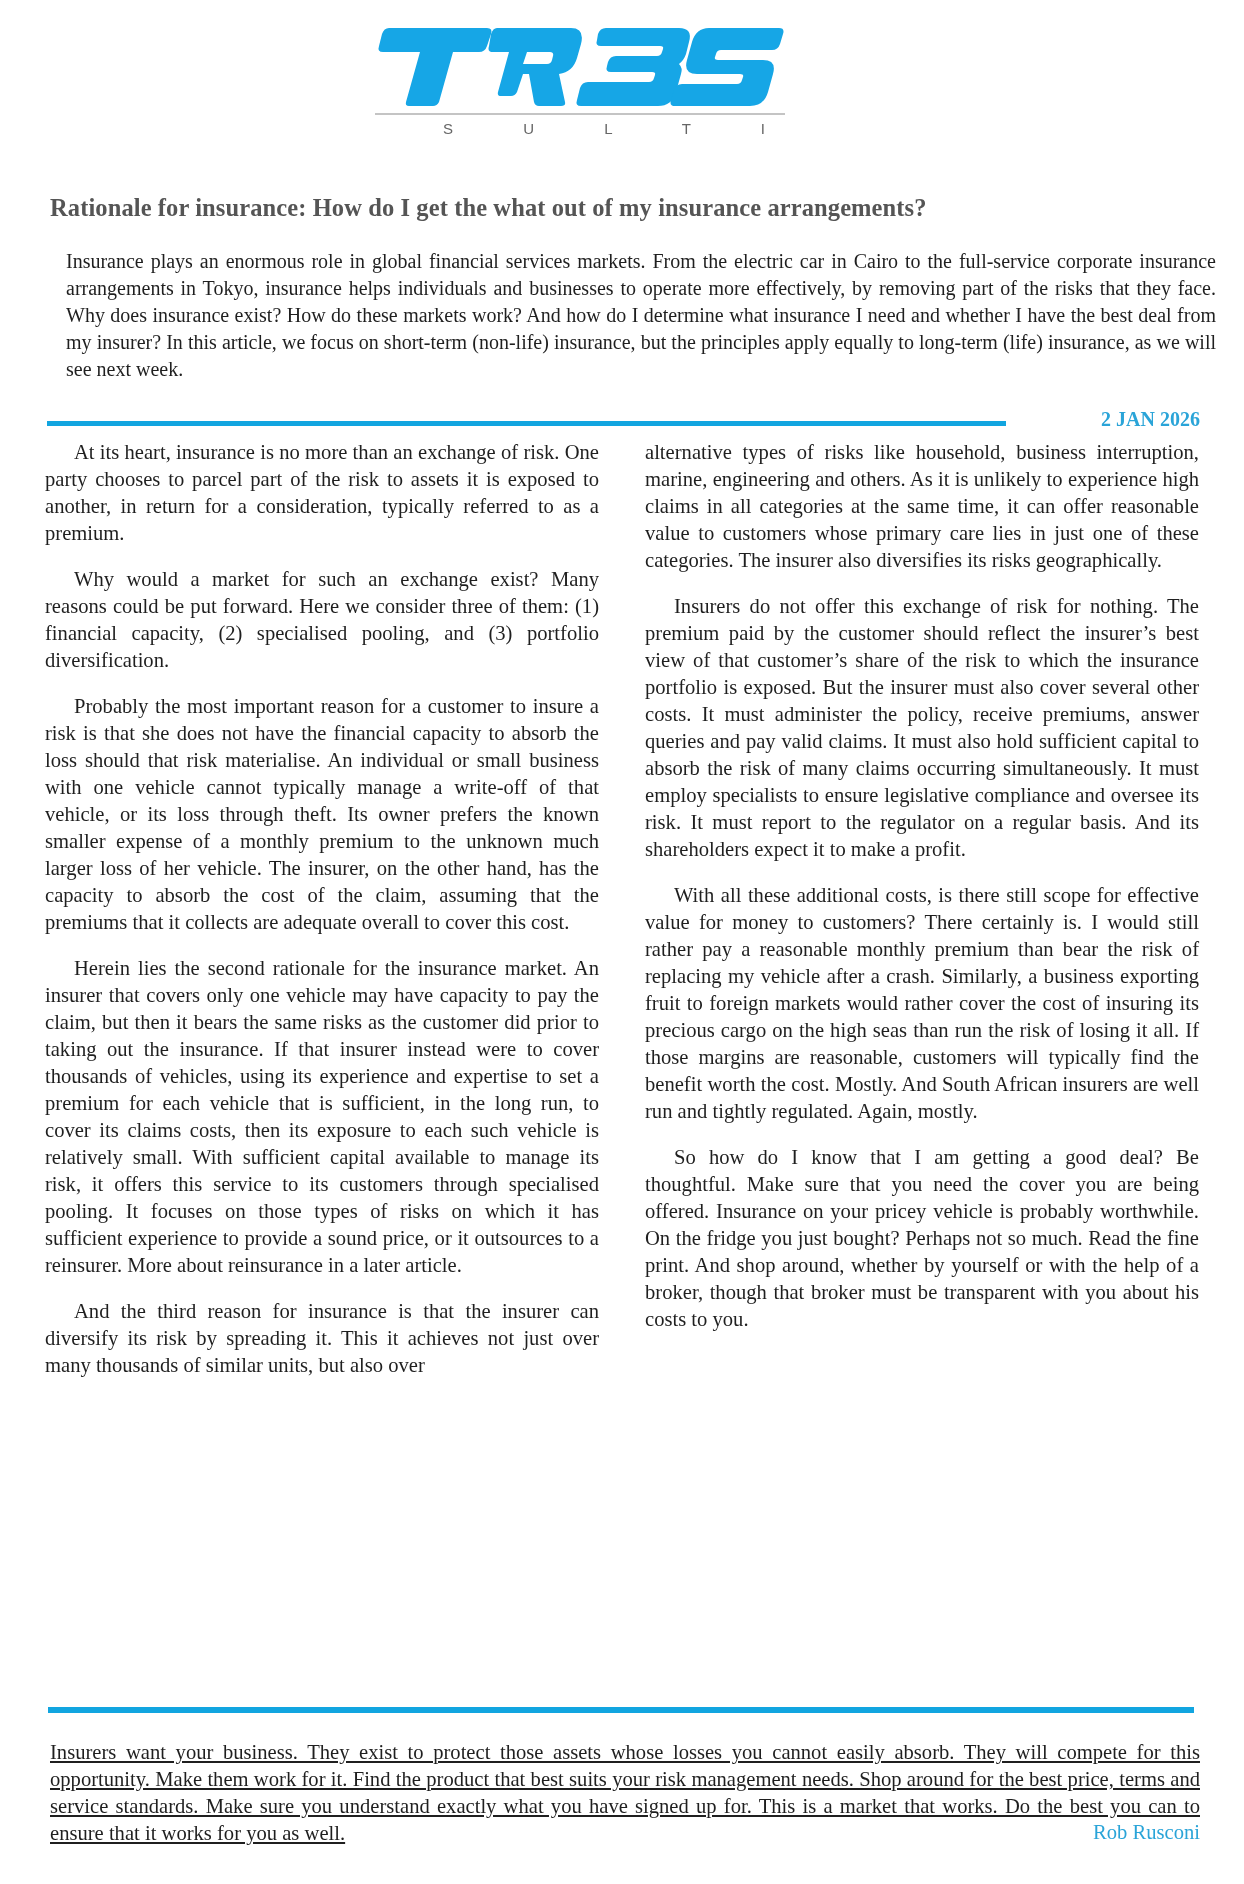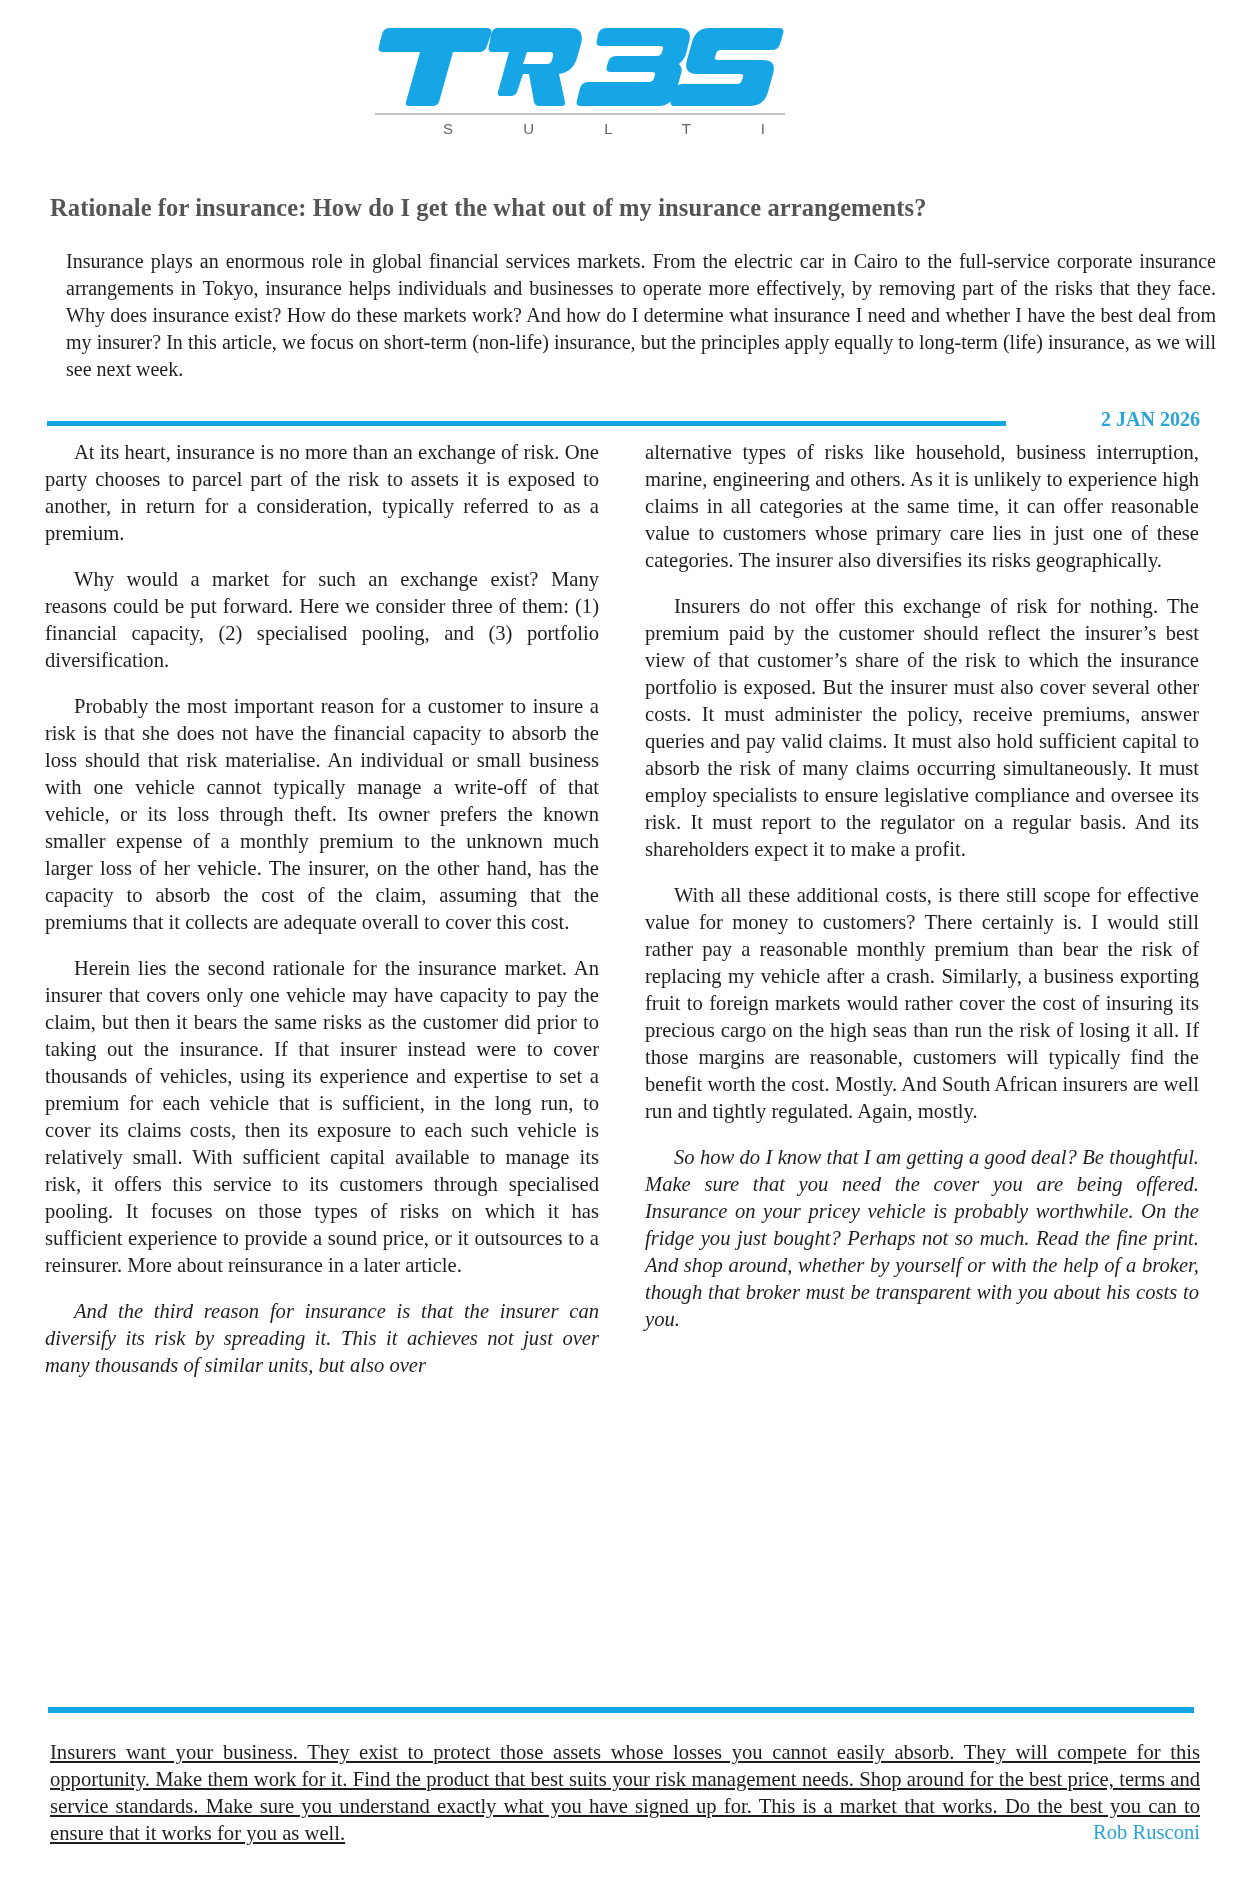--- a/index.html
+++ b/index.html
@@ -25,21 +25,21 @@
     color: #2aa4d8; white-space: nowrap; text-align: right;
   }
   .col { position: absolute; top: 439px; width: 554px; }
   .col-left { left: 45px; }
   .col-right { left: 645px; }
   .col p {
     margin: 0 0 19px 0; font-size: 20.6px; line-height: 27px;
     text-align: justify; text-indent: 29px;
   }
   .col p.cont { text-indent: 0; }
-  .col p.tight { margin-bottom: 0; font-style: italic; }
+  .col p.tight { margin-bottom: 0; }
   .col h3 {
     margin: -2px 0 1px 0; font-size: 20.6px; line-height: 27px;
     font-weight: bold; color: #2aa4d8;
   }
   .rule-bottom { position: absolute; left: 48px; top: 1707px; width: 1146px; height: 6px; background: #12a5e0; }
   .closing {
     position: absolute; left: 50px; top: 1739px; width: 1150px;
     font-size: 20.6px; line-height: 27px; text-align: justify; margin: 0; text-decoration: underline;
   }
   .author {

